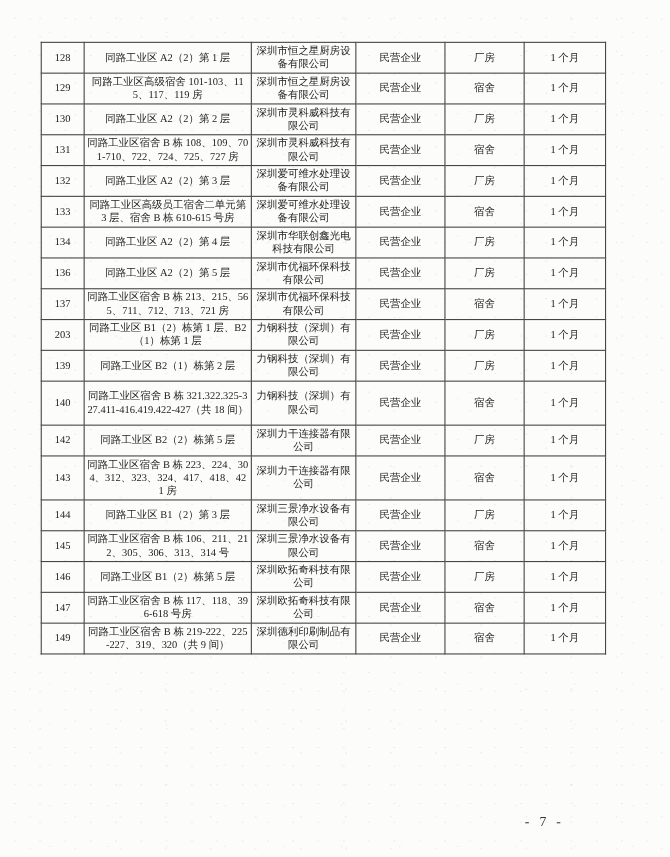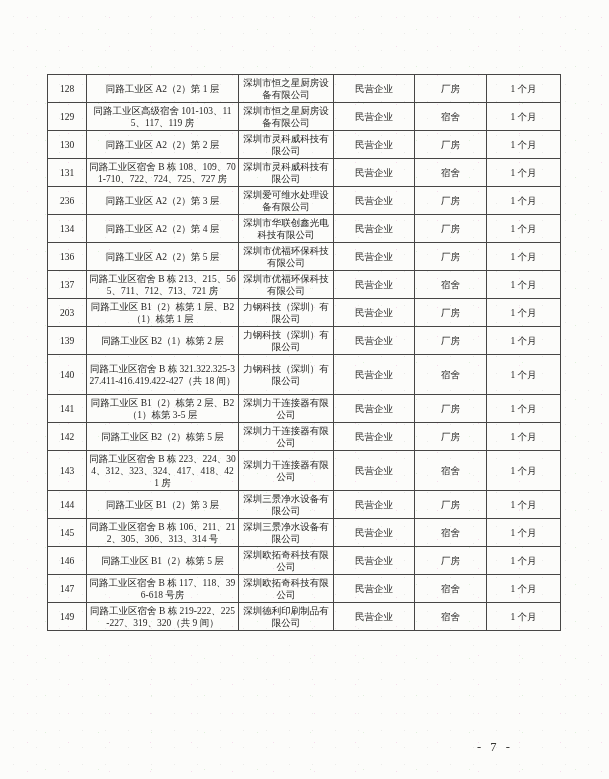--- a/index.html
+++ b/index.html
@@ -20,26 +20,25 @@
       radial-gradient(rgba(150, 150, 150, 0.18) 0.5px, transparent 1px);
     background-size: 41px 29px, 53px 37px, 23px 17px;
     background-position: 7px 3px, 19px 11px, 2px 8px;
   }
   .scan-page {
     position: absolute;
     inset: 0;
   }
   table.doc-table {
     position: absolute;
-    left: 47px;
+    left: 37px;
     top: 38px;
     width: 513px;
     border-collapse: collapse;
     table-layout: fixed;
-    margin-top: 36px;
   }
   table.doc-table td {
     border: 1px solid #474645;
     font-size: 9.5px;
     line-height: 12px;
     color: #1e1d1c;
     text-align: center;
     vertical-align: middle;
     padding: 1px 2px;
     word-break: break-all;
@@ -100,25 +99,33 @@
         </tr>
         <tr>
           <td>131</td>
           <td>同路工业区宿舍 B 栋 108、109、701-710、722、724、725、727 房</td>
           <td>深圳市灵科威科技有限公司</td>
           <td>民营企业</td>
           <td>宿舍</td>
           <td>1 个月</td>
         </tr>
         <tr>
-          <td>236</td>
+          <td>132</td>
           <td>同路工业区 A2（2）第 3 层</td>
           <td>深圳爱可维水处理设备有限公司</td>
           <td>民营企业</td>
           <td>厂房</td>
+          <td>1 个月</td>
+        </tr>
+        <tr>
+          <td>133</td>
+          <td>同路工业区高级员工宿舍二单元第 3 层、宿舍 B 栋 610-615 号房</td>
+          <td>深圳爱可维水处理设备有限公司</td>
+          <td>民营企业</td>
+          <td>宿舍</td>
           <td>1 个月</td>
         </tr>
         <tr>
           <td>134</td>
           <td>同路工业区 A2（2）第 4 层</td>
           <td>深圳市华联创鑫光电科技有限公司</td>
           <td>民营企业</td>
           <td>厂房</td>
           <td>1 个月</td>
         </tr>
@@ -156,28 +163,20 @@
         </tr>
         <tr class="tall">
           <td>140</td>
           <td>同路工业区宿舍 B 栋 321.322.325-327.411-416.419.422-427（共 18 间）</td>
           <td>力钢科技（深圳）有限公司</td>
           <td>民营企业</td>
           <td>宿舍</td>
           <td>1 个月</td>
         </tr>
         <tr>
-          <td>141</td>
-          <td>同路工业区 B1（2）栋第 2 层、B2（1）栋第 3-5 层</td>
-          <td>深圳力干连接器有限公司</td>
-          <td>民营企业</td>
-          <td>厂房</td>
-          <td>1 个月</td>
-        </tr>
-        <tr>
           <td>142</td>
           <td>同路工业区 B2（2）栋第 5 层</td>
           <td>深圳力干连接器有限公司</td>
           <td>民营企业</td>
           <td>厂房</td>
           <td>1 个月</td>
         </tr>
         <tr class="tall">
           <td>143</td>
           <td>同路工业区宿舍 B 栋 223、224、304、312、323、324、417、418、421 房</td>

